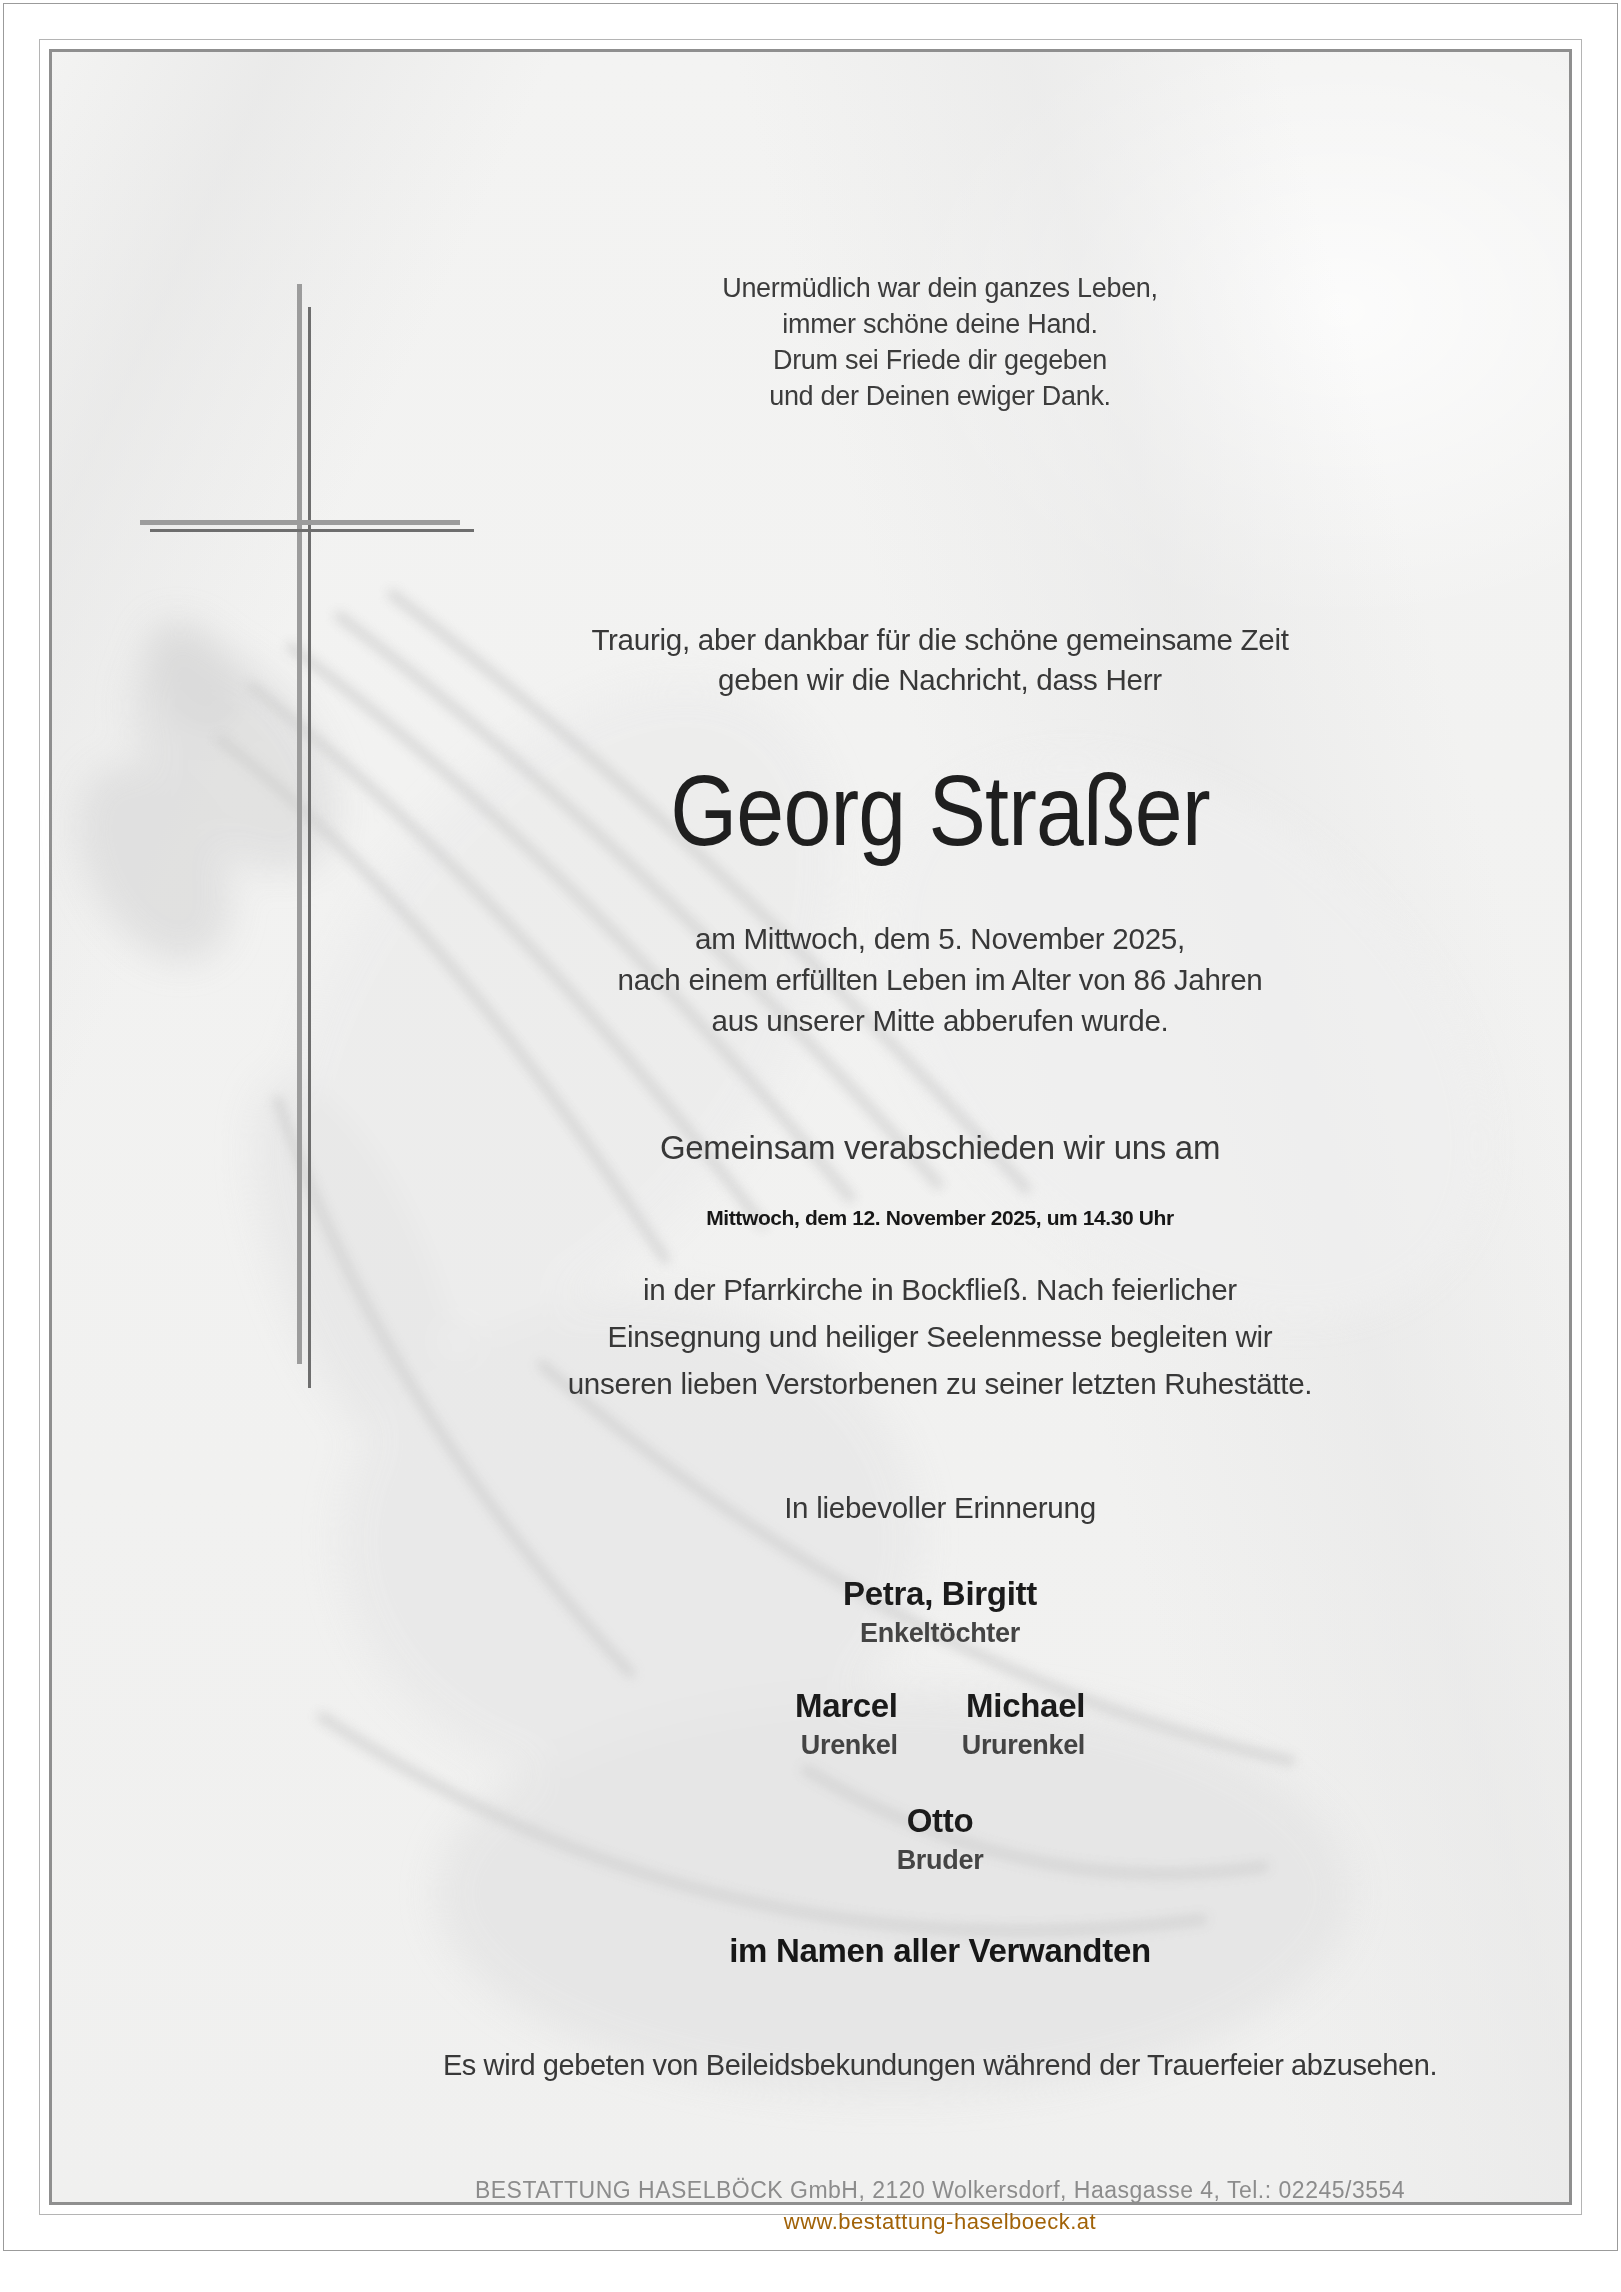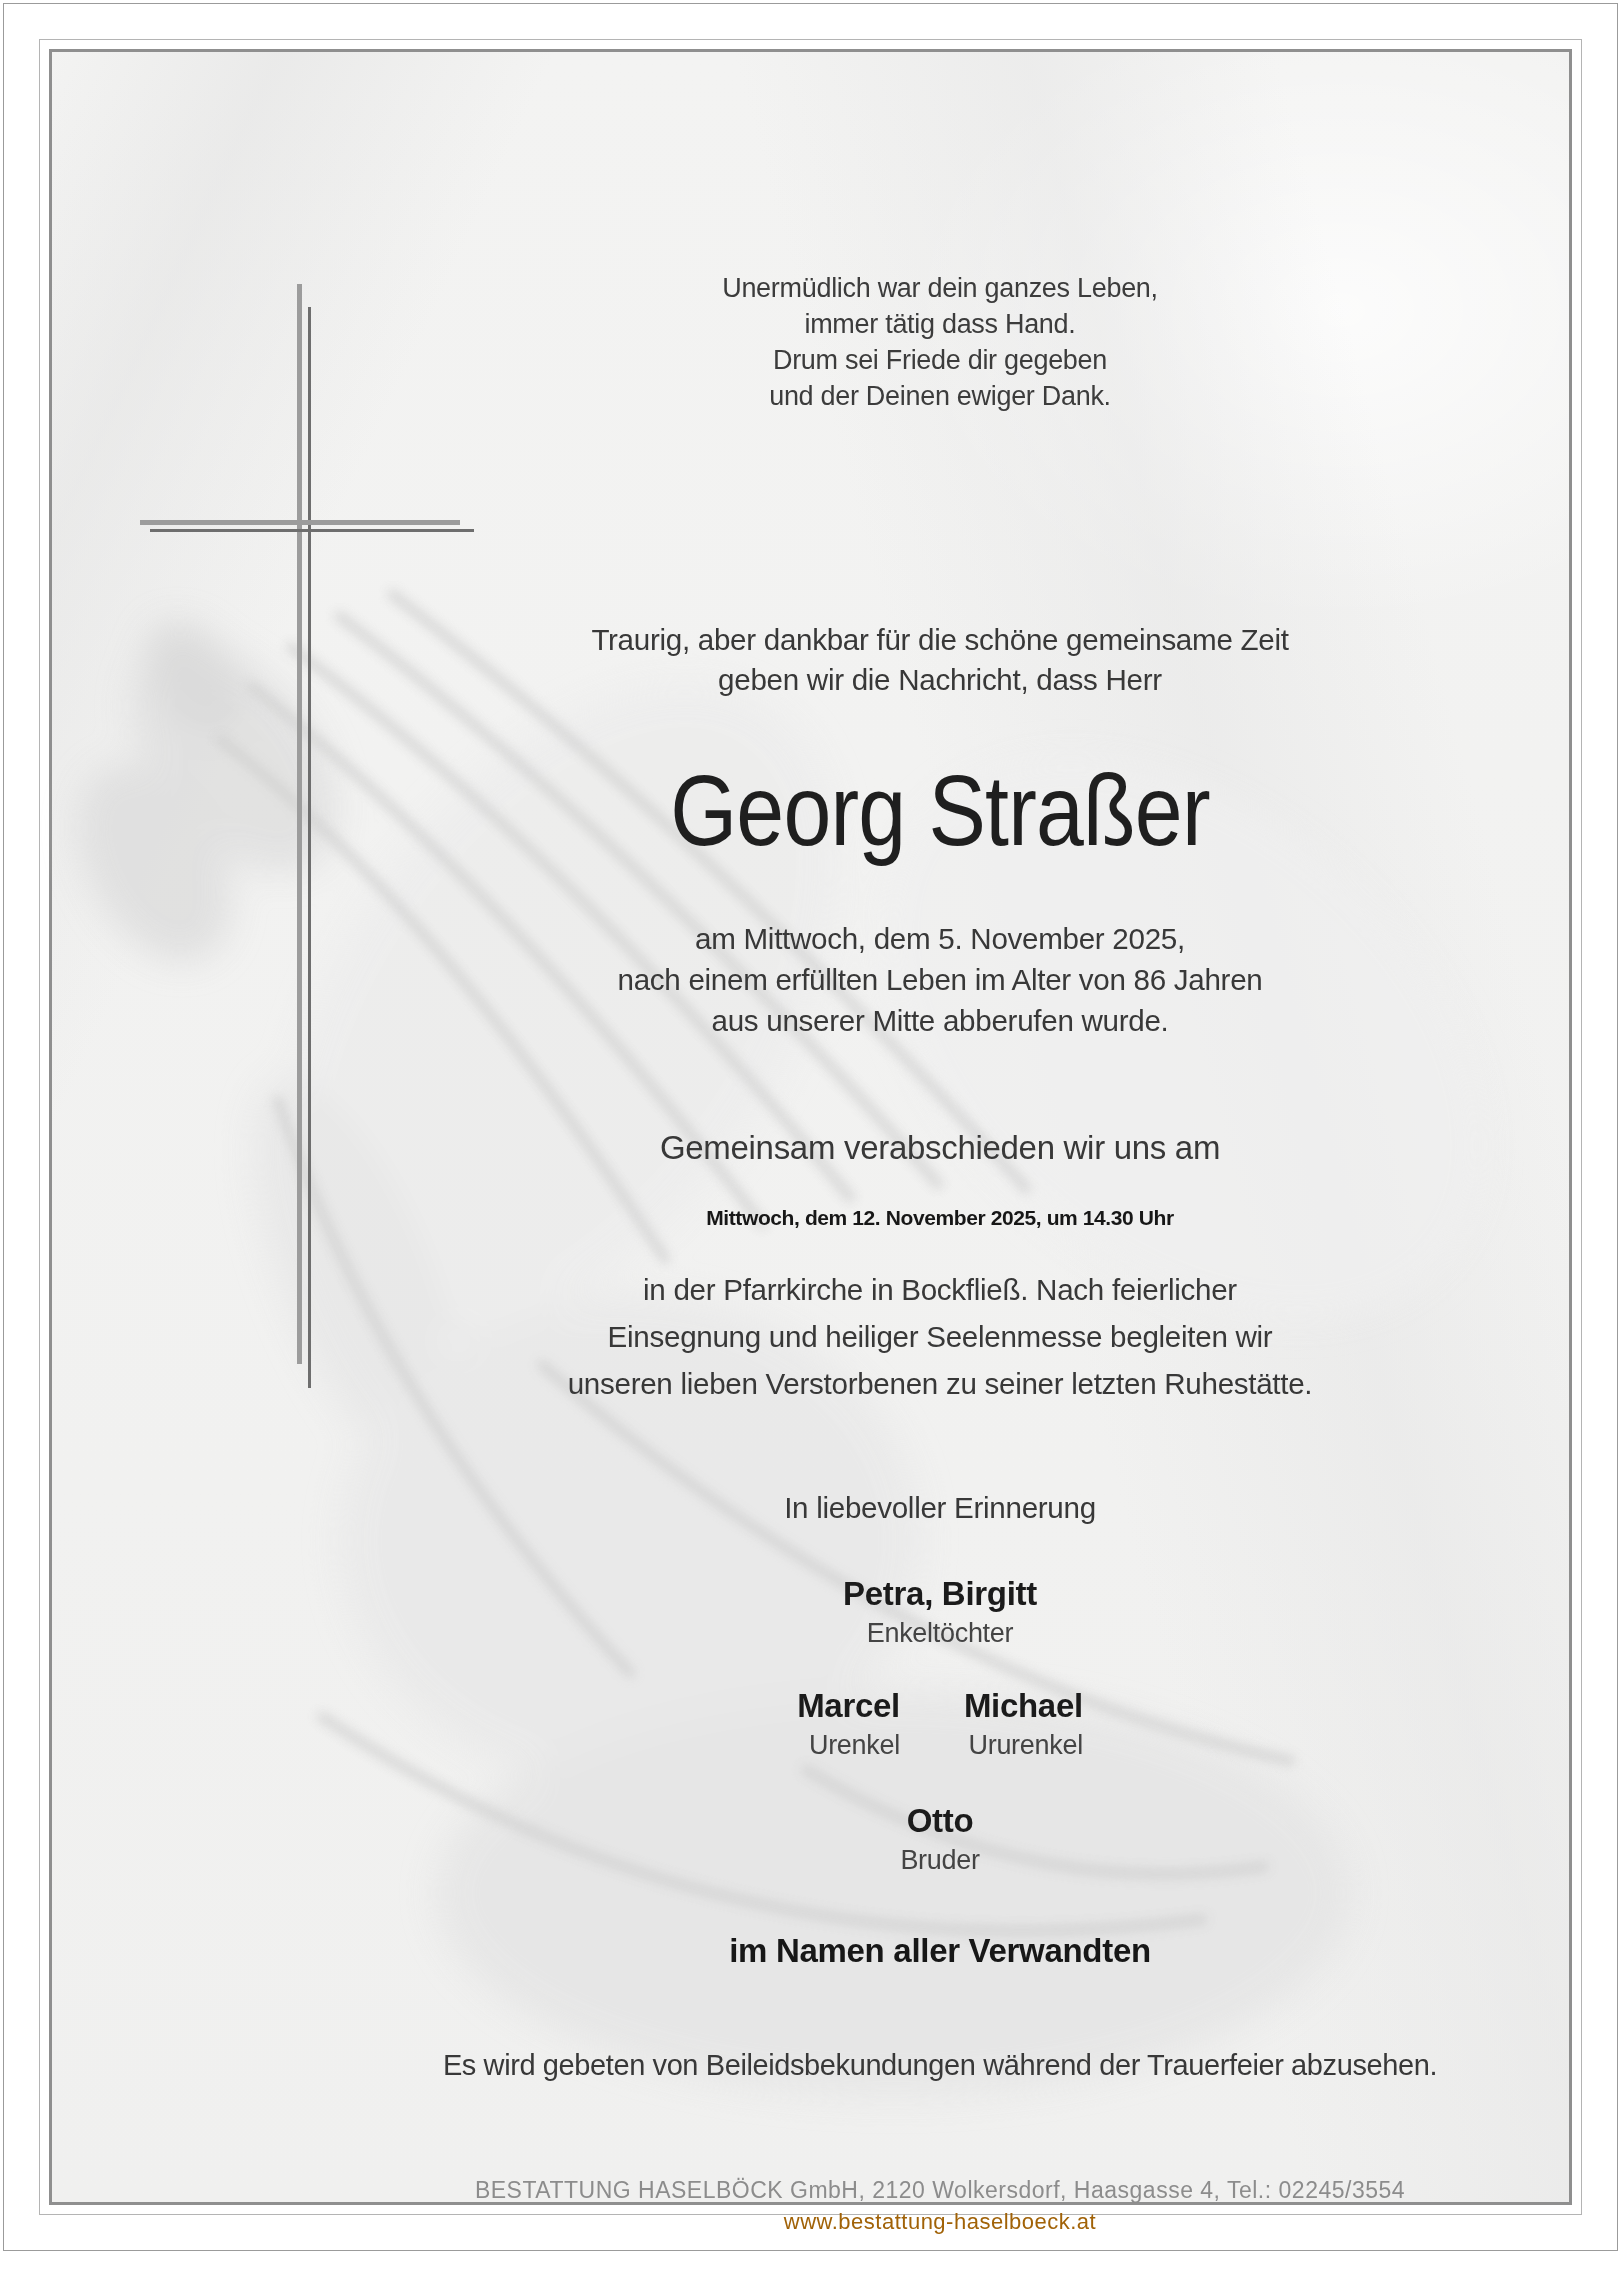--- a/index.html
+++ b/index.html
@@ -42,21 +42,21 @@
     top:757px;font-size:100px;line-height:107px;
     color:#1f1f1f;letter-spacing:-0.9px;
     transform:scaleX(.86);
   }
   .death-info{top:918px;font-size:29.6px;line-height:41px;text-align:center;}
   .farewell-intro{top:1128px;font-size:33px;line-height:40px;}
   .ceremony-date{top:1197px;font-size:21px;line-height:41px;font-weight:bold;color:#171717;letter-spacing:-0.4px;}
   .ceremony-details{top:1266px;font-size:29.6px;line-height:47px;}
   .memory-intro{top:1488px;font-size:29.6px;line-height:40px;}
   .mourner-names{font-size:33px;line-height:41px;font-weight:bold;color:#1b1b1b;}
-  .mourner-relation{font-size:27px;line-height:39px;color:#444444;}
+  .mourner-relation{font-size:27px;line-height:39px;color:#444444;font-weight:bold;}
   .mourners-1{top:1573px;}
   .mourners-row{top:1685px;display:flex;justify-content:center;gap:64px;}
   .mourners-row .col{text-align:right;}
   .mourners-3{top:1800px;}
   .closing{top:1930px;font-size:33px;line-height:41px;font-weight:bold;color:#171717;}
   .condolence{top:2046px;font-size:29px;line-height:39px;letter-spacing:-0.4px;}
   .footer-1{top:2177px;font-size:23px;line-height:27px;color:#8c8c8c;letter-spacing:0.5px;}
   .footer-2{top:2208px;font-size:22px;line-height:27px;color:#a16207;letter-spacing:0.5px;}
 </style>
 </head>
@@ -103,21 +103,21 @@
 
   <div>
     <div class="cross-bar cross-v-thick"></div>
     <div class="cross-bar cross-v-thin"></div>
     <div class="cross-bar cross-h-thick"></div>
     <div class="cross-bar cross-h-thin"></div>
   </div>
 
   <div class="tblock poem">
     <div>Unermüdlich war dein ganzes Leben,</div>
-    <div>immer tätig dass Hand.</div>
+    <div>immer schöne deine Hand.</div>
     <div>Drum sei Friede dir gegeben</div>
     <div>und der Deinen ewiger Dank.</div>
   </div>
 
   <div class="tblock intro">
     <div>Traurig, aber dankbar für die schöne gemeinsame Zeit</div>
     <div>geben wir die Nachricht, dass Herr</div>
   </div>
 
   <div class="tblock name">Georg Straßer</div>

